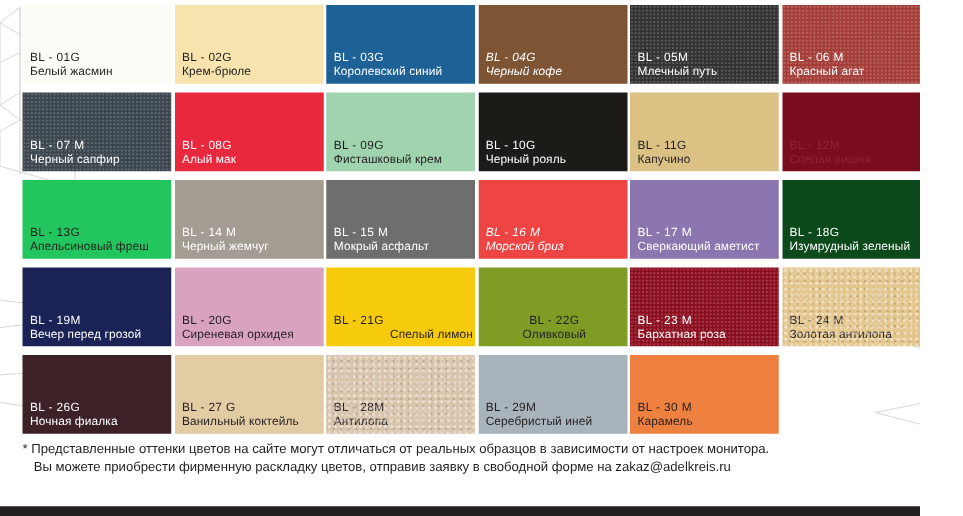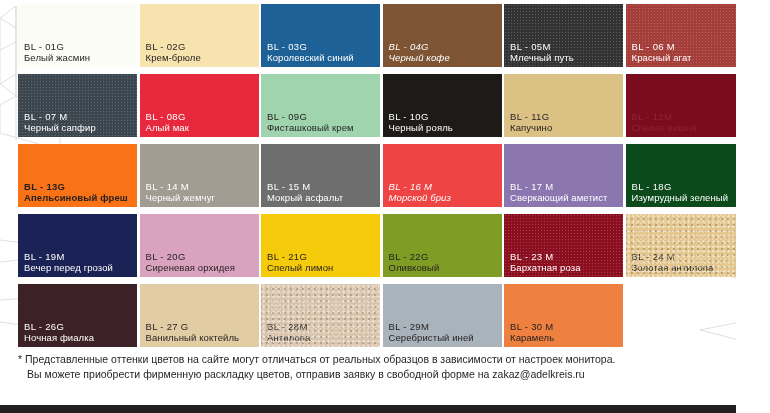--- a/index.html
+++ b/index.html
@@ -198,21 +198,21 @@
           <div class="code" style="color: rgb(35, 31, 32);">BL - 11G</div>
           <div class="cname" style="color: rgb(35, 31, 32);">Капучино</div>
         </div>
       </div>
       <div class="swatch" style="background: rgb(122, 13, 29);">
         <div class="labels">
           <div class="code" style="color: rgb(143, 34, 51);">BL - 12М</div>
           <div class="cname" style="color: rgb(143, 34, 51);">Спелая вишня</div>
         </div>
       </div>
-      <div class="swatch" style="background: #f97316; font-weight: bold;">
+      <div class="swatch" style="background: #22c55e;">
         <div class="labels">
           <div class="code" style="color: rgb(35, 31, 32);">BL - 13G</div>
           <div class="cname" style="color: rgb(35, 31, 32);">Апельсиновый фреш</div>
         </div>
       </div>
       <div class="swatch" style="background: rgb(162, 156, 147);">
         <div class="labels">
           <div class="code" style="color: rgb(255, 255, 255);">BL - 14 М</div>
           <div class="cname" style="color: rgb(255, 255, 255);">Черный жемчуг</div>
         </div>
@@ -249,24 +249,24 @@
       </div>
       <div class="swatch" style="background: rgb(217, 163, 192);">
         <div class="labels">
           <div class="code" style="color: rgb(35, 31, 32);">BL - 20G</div>
           <div class="cname" style="color: rgb(35, 31, 32);">Сиреневая орхидея</div>
         </div>
       </div>
       <div class="swatch" style="background: rgb(245, 203, 12);">
         <div class="labels">
           <div class="code" style="color: rgb(35, 31, 32);">BL - 21G</div>
-          <div class="cname" style="color: rgb(35, 31, 32);">Спелый лимон</div>
-        </div>
-      </div>
-      <div class="swatch" style="background: rgb(127, 156, 36);">
+          <div class="cname" style="color: rgb(35, 31, 32); margin-left: 45px;">Спелый лимон</div>
+        </div>
+      </div>
+      <div class="swatch" style="background: rgb(127, 156, 36); text-align: center;">
         <div class="labels">
           <div class="code" style="color: rgb(35, 31, 32);">BL - 22G</div>
           <div class="cname" style="color: rgb(35, 31, 32);">Оливковый</div>
         </div>
       </div>
       <div class="swatch tex-fine" style="background: rgb(140, 15, 32);">
         <div class="labels">
           <div class="code" style="color: rgb(255, 255, 255);">BL - 23 М</div>
           <div class="cname" style="color: rgb(255, 255, 255);">Бархатная роза</div>
         </div>

